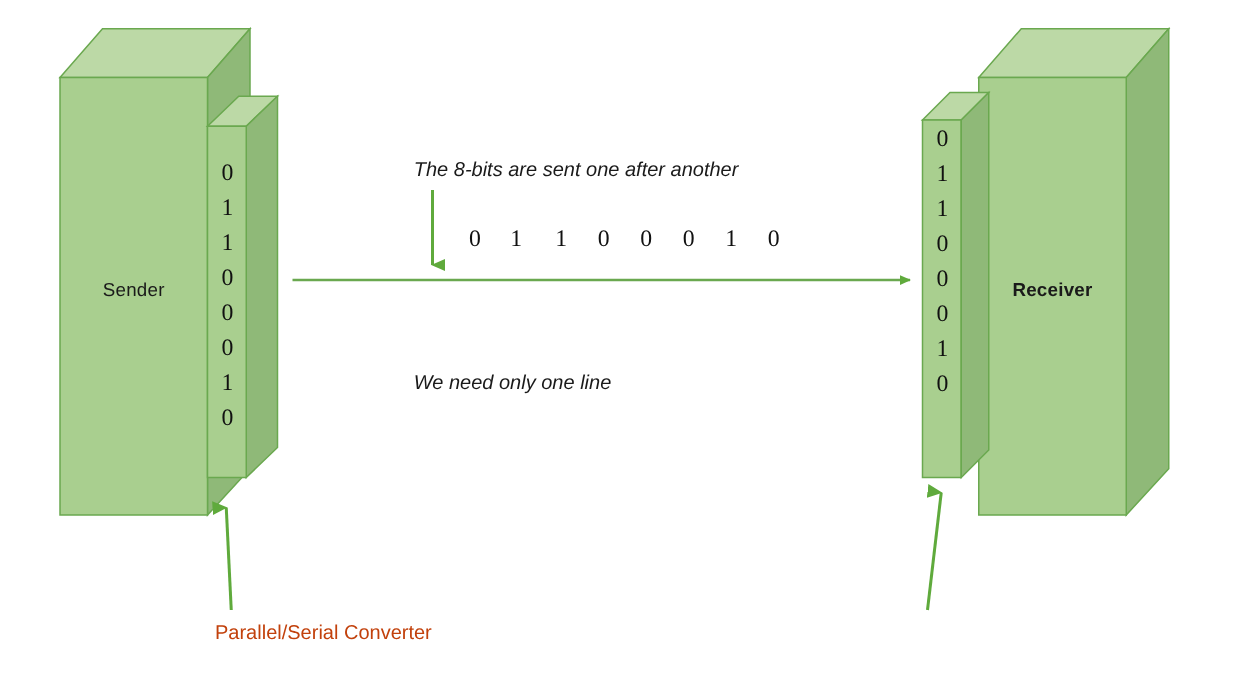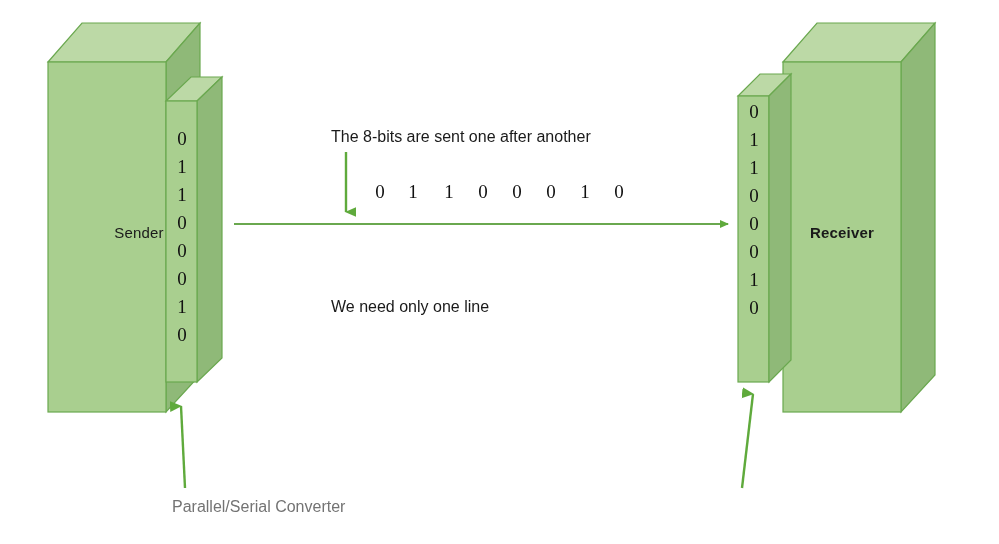--- a/index.html
+++ b/index.html
@@ -44,24 +44,25 @@
   .serial-bit {
     font-family: "Liberation Serif", serif;
     font-size: 19px;
     color: #111111;
     text-align: center;
     width: 18px;
   }
   .caption {
     font-size: 16px;
     color: #1a1a1a;
+    font-style: italic;
   }
   .converter-label {
     font-size: 16px;
-    color: #737373;
+    color: #c2410c;
   }
 </style>
 </head>
 <body>
 
 <div id="canvas">
 
   <svg id="scene" viewBox="0 0 999 544" xmlns="http://www.w3.org/2000/svg">
 
     <defs>
@@ -97,21 +98,21 @@
     <line x1="234" y1="224" x2="728" y2="224" stroke="#6aa84f" stroke-width="2" marker-end="url(#arrowGreenRight)"></line>
 
     <line x1="346" y1="152" x2="346" y2="212" stroke="#5faa3c" stroke-width="2.4" marker-end="url(#arrowGreenDown)"></line>
 
     <line x1="185" y1="488" x2="181" y2="406" stroke="#5faa3c" stroke-width="2.4" marker-end="url(#arrowGreenUp)"></line>
 
     <line x1="742" y1="488" x2="753" y2="394" stroke="#5faa3c" stroke-width="2.4" marker-end="url(#arrowGreenUp)"></line>
 
   </svg>
 
-  <div class="txt label-box" style="left:48px; top:224px; width:118px; text-align:center;padding-left:32px;">Sender</div>
+  <div class="txt label-box" style="left:48px; top:224px; width:118px; text-align:center;">Sender</div>
 
   <div class="txt label-box" style="left:783px; top:224px; width:118px; text-align:center;font-weight:bold;">Receiver</div>
 
   <div>
     <div class="txt bit" style="left:173px; top:128px;">0</div>
     <div class="txt bit" style="left:173px; top:156px;">1</div>
     <div class="txt bit" style="left:173px; top:184px;">1</div>
     <div class="txt bit" style="left:173px; top:212px;">0</div>
     <div class="txt bit" style="left:173px; top:240px;">0</div>
     <div class="txt bit" style="left:173px; top:268px;">0</div>

